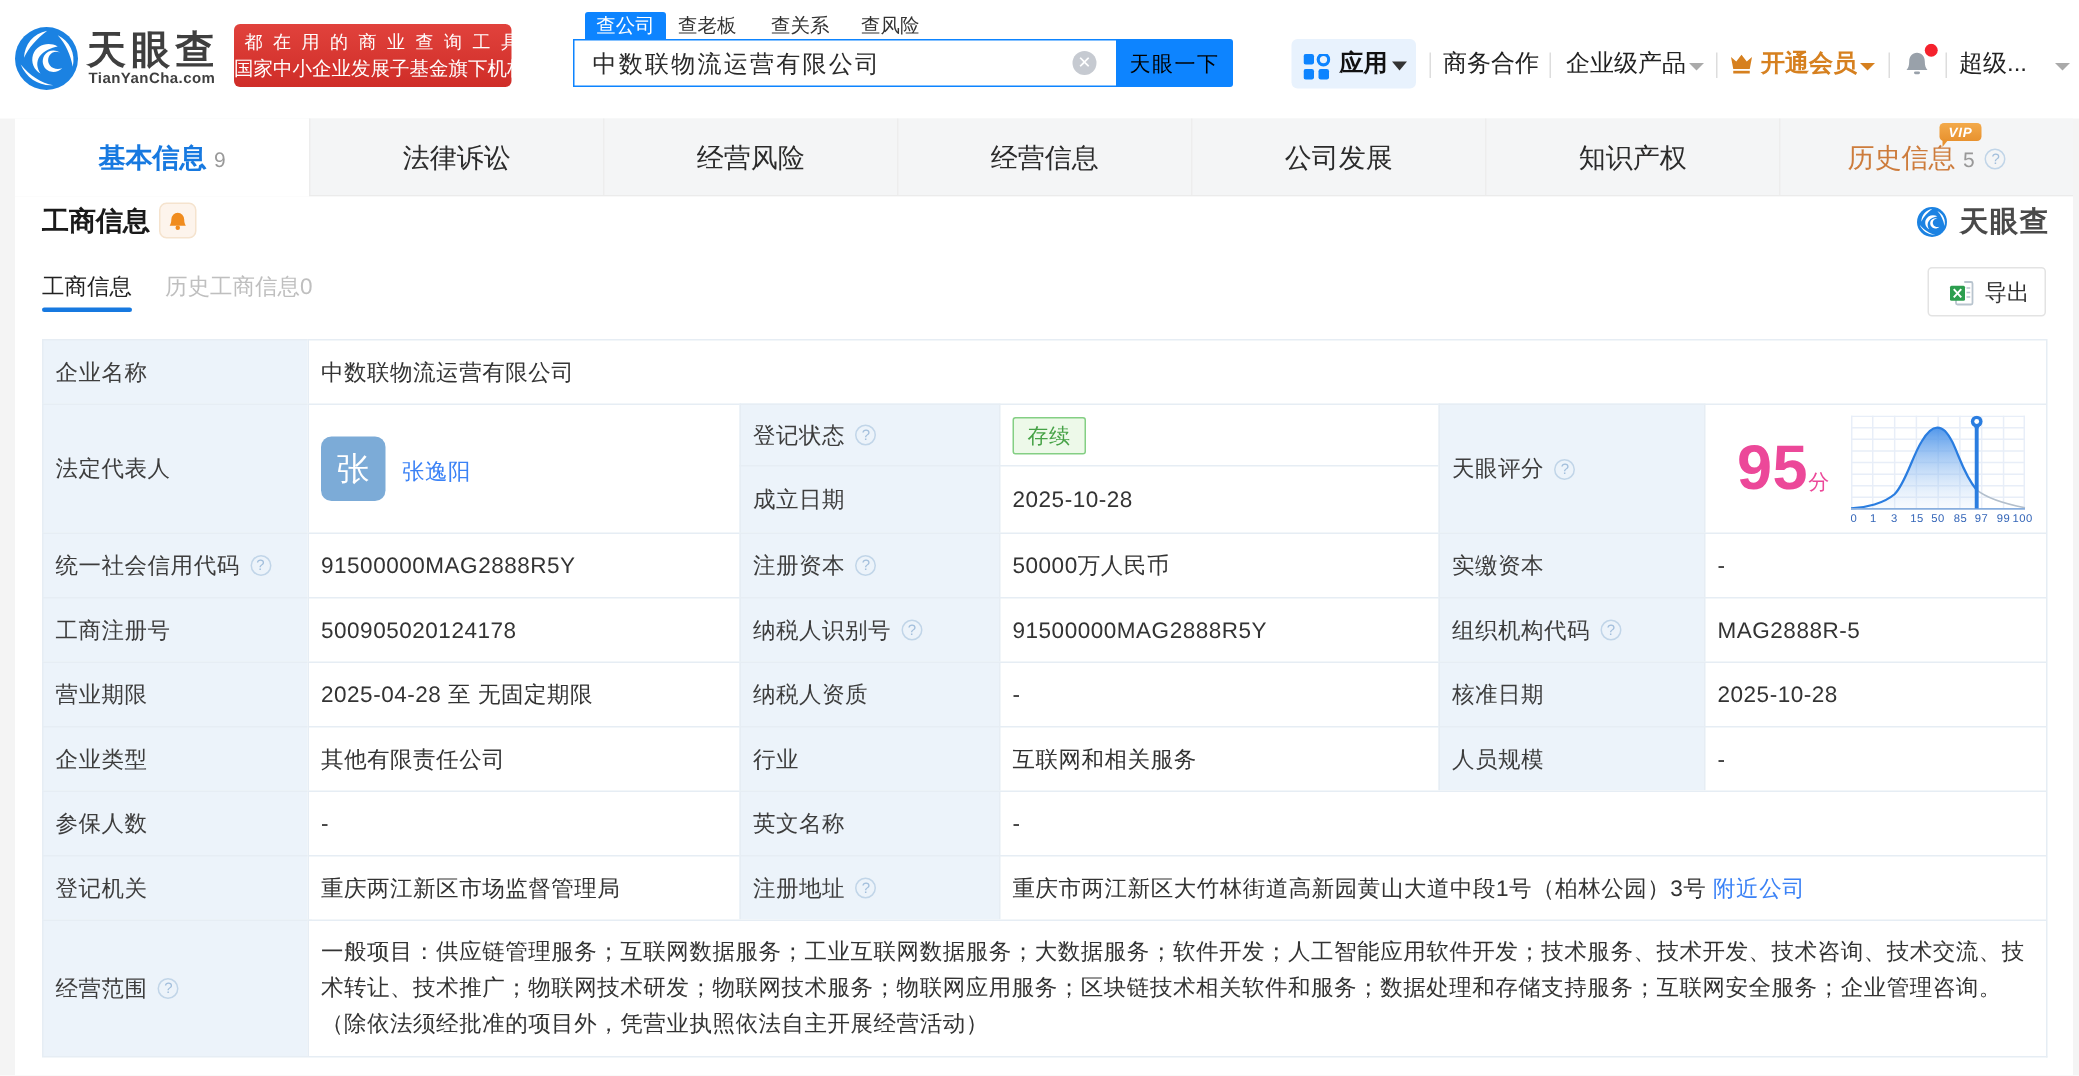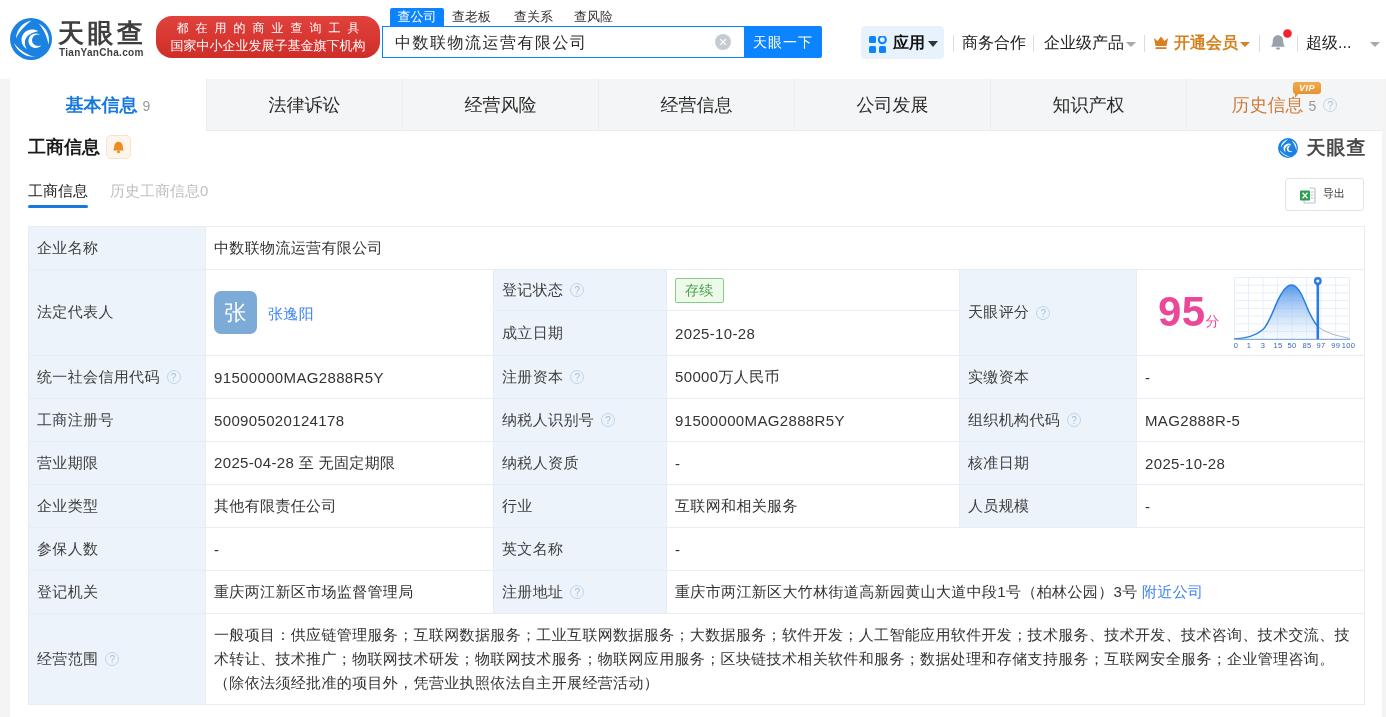--- a/index.html
+++ b/index.html
@@ -5,35 +5,35 @@
   * { margin:0; padding:0; box-sizing:border-box; }
   html,body { width:1386px; height:717px; overflow:hidden; }
   body { font-family:"Liberation Sans", sans-serif; background:#f4f4f4; position:relative; }
   #page { position:absolute; left:0; top:0; width:1386px; height:717px; }
   .abs { position:absolute; }
 
   
   #header { position:absolute; left:0; top:0; width:1386px; height:79px; background:#fff; }
   .logo-cn { position:absolute; left:58px; top:20px; font-size:26px; font-weight:bold; color:#3f3f3f; letter-spacing:3.5px; line-height:26px; }
   .logo-en { position:absolute; left:59px; top:47px; font-size:10px; font-weight:bold; color:#3f3f3f; letter-spacing:0.3px; }
-  #redbadge { position:absolute; left:156px; top:16px; width:224px; height:42px; border-radius:16px;
+  #redbadge { position:absolute; left:156px; top:16px; width:185px; height:42px; border-radius:4px;
     background:linear-gradient(180deg,#e1423c 0%,#cf2d28 100%); color:#fff; text-align:center; }
   #redbadge .l1 { margin-top:4px; font-size:12px; letter-spacing:7px; text-indent:7px; line-height:17px; white-space:nowrap; }
   #redbadge .l2 { font-size:13px; letter-spacing:0; line-height:17px; white-space:nowrap; }
 
   
   .stab { position:absolute; top:8px; height:18px; font-size:13px; color:#333; line-height:18px; }
   #stab1 { left:390px; width:54px; background:#0d84ff; color:#fff; text-align:center; border-radius:2px 2px 0 0; }
   #sinput { position:absolute; left:382px; top:26px; width:362px; height:32px; background:#fff;
     border:1.5px solid #0d84ff; border-right:none; }
   #sinput .q { position:absolute; left:12px; top:6px; font-size:16px; color:#2a2a2a; letter-spacing:1.5px; }
   #sclear { position:absolute; left:715px; top:34px; width:16px; height:16px; border-radius:50%; background:#c6cad1;
     color:#fff; font-size:11px; line-height:16px; text-align:center; }
   #sbtn { position:absolute; left:744px; top:26px; width:78px; height:32px; background:#0d84ff; border-radius:0 2px 2px 0;
-    color:#ffffff; font-size:14px; text-align:center; line-height:32px; letter-spacing:1px; }
+    color:#000000; font-size:14px; text-align:center; line-height:32px; letter-spacing:1px; }
 
   
   #apppill { position:absolute; left:861px; top:26px; width:83px; height:33px; background:#e8f2fd; border-radius:4px; }
   .hsep { position:absolute; top:35px; width:1px; height:17px; background:#ddd; }
   .hitem { position:absolute; top:34px; font-size:16px; color:#222; line-height:18px; }
   .caret { position:absolute; width:0; height:0; border-left:5px solid transparent; border-right:5px solid transparent; }
 
   
   #tabbar { position:absolute; left:10px; top:79px; width:1372px; height:52px; background:#f4f5f6; border-bottom:1px solid #ebebeb; }
   .ntab { position:absolute; top:0; width:196px; height:51px; text-align:center; font-size:18px; color:#2b2b2b; line-height:52px; border-left:1px solid #ededed; }
@@ -43,21 +43,21 @@
 
   
   #content { position:absolute; left:10px; top:131px; width:1372px; height:586px; background:#fff; }
   #sectitle { position:absolute; left:18px; top:4px; font-size:18px; font-weight:bold; color:#1a1a1a; }
   #bellbadge { position:absolute; left:96px; top:4px; width:25px; height:24px; background:#fdf4ec; border:1px solid #f5e3ce; border-radius:5px; }
   #watermark { position:absolute; left:1268px; top:4px; height:22px; }
   #subtab1 { position:absolute; left:18px; top:51px; font-size:15px; color:#222; font-weight:500; }
   #subtab1u { position:absolute; left:18px; top:74px; width:60px; height:3px; background:#1779e0; border-radius:2px; }
   #subtab2 { position:absolute; left:100px; top:51px; font-size:15px; color:#bfbfbf; }
   #exportbtn { position:absolute; left:1275px; top:47px; width:79px; height:33px; border:1px solid #e3e3e3; border-radius:3px; background:#fff; }
-  #exportbtn span { position:absolute; left:37px; top:7px; font-size:11px; color:#333; }
+  #exportbtn span { position:absolute; left:37px; top:7px; font-size:15px; color:#333; }
 
   
   #tbl { position:absolute; left:18px; top:95px; width:1337px; height:479px; border-right:1px solid #e6edf4; border-bottom:1px solid #e6edf4; }
   .cell { position:absolute; border-left:1px solid #e6edf4; border-top:1px solid #e6edf4; display:flex; align-items:center; font-size:15px; letter-spacing:0.35px; color:#333; }
   .lab { background:#ecf3fa; padding-left:8px; color:#3d3d3d; }
   .val { background:#fff; padding-left:8px; }
   .qm { display:inline-block; width:14px; height:14px; border:1px solid #c1d5e8; border-radius:50%; color:#a3bfdc;
     font-size:10px; line-height:13px; text-align:center; margin-left:7px; flex:none; }
   .tag-green { display:inline-block; height:25px; line-height:23px; padding:0 9px; border:1px solid #84cf84; background:#edf9e9; color:#46a246; font-size:14px; border-radius:2px; }
   a.blue { color:#3b82f6; text-decoration:none; }

